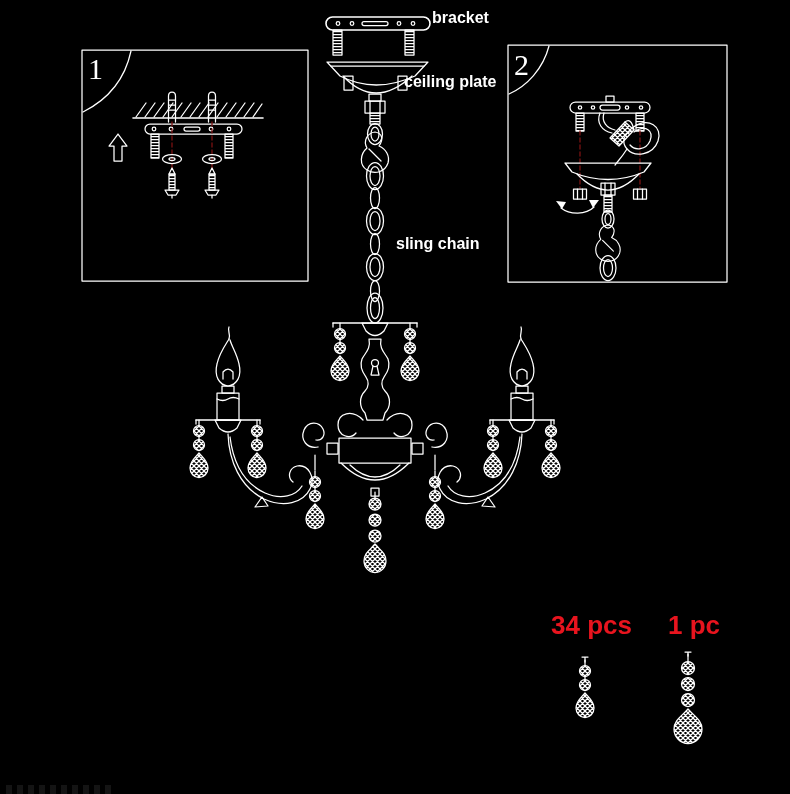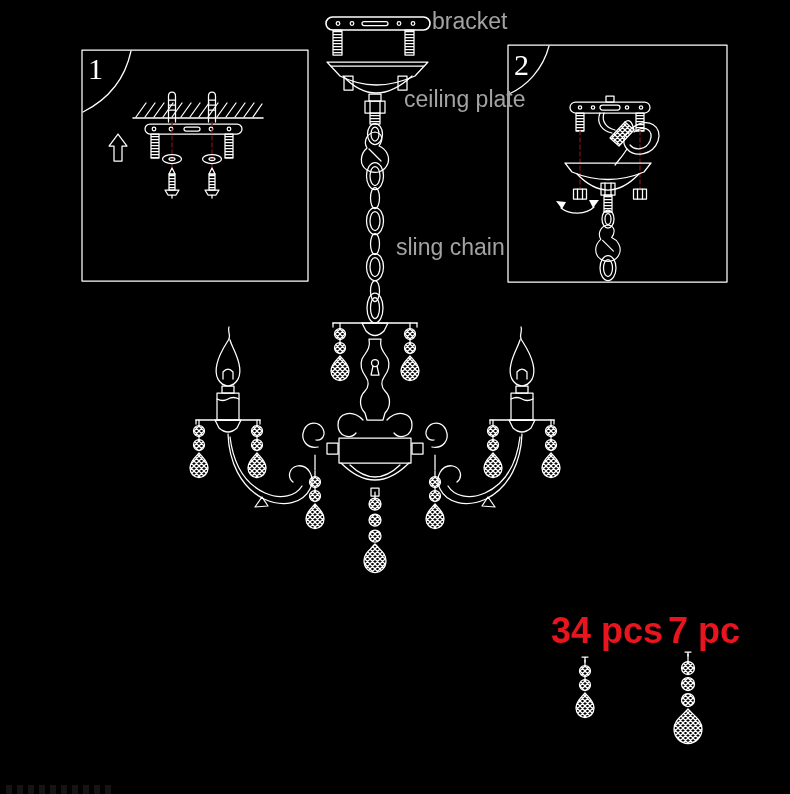--- a/index.html
+++ b/index.html
@@ -10,25 +10,25 @@
   }
   svg.art { position:absolute; left:0; top:0; }
   svg.art * { stroke:#ffffff; fill:none; stroke-width:1.25; stroke-linecap:round; stroke-linejoin:round; }
   svg.art .fx  { fill:url(#xh); }
   svg.art .fth { fill:url(#th); }
   svg.art .solid { fill:#000000; }
   svg.art .fw { fill:#ffffff; stroke:none; }
   svg.art .red { stroke:#7a1212; stroke-dasharray:4 3; stroke-width:1.3; }
   svg.art .thick { stroke-width:1.6; }
   .ann {
-    position:absolute; color:#a3a3a3; font-size:23px; line-height:1.1;
-    font-weight:400; white-space:nowrap;
+    position:absolute; color:#ffffff; font-size:16px; line-height:1.1;
+    font-weight:700; white-space:nowrap;
   }
   .count {
-    position:absolute; color:#e8141e; font-size:36px; line-height:1.1;
+    position:absolute; color:#e8141e; font-size:26px; line-height:1.1;
     font-weight:600; white-space:nowrap;
   }
   .stepnum {
     position:absolute; color:#ffffff; font-size:30px; line-height:1;
     font-family:"Liberation Serif", serif; font-weight:400;
   }
   .wm {
     position:absolute; left:6px; top:785px; width:110px; height:9px;
     background:repeating-linear-gradient(90deg,#161616 0 6px, transparent 6px 11px);
     opacity:0.9;
@@ -263,23 +263,23 @@
       <path d="M582,657 h6 M585,657 L585,662"></path>
       <use href="#drop2" x="585" y="671"></use>
     </g>
     <g>
       <path d="M685,652 h6 M688,652 L688,656"></path>
       <use href="#drop3L" x="688" y="668"></use>
     </g>
   </svg>
 
   <div class="ann" style="left:432px; top:9px;">bracket</div>
-  <div class="ann" style="left:404px; top:87px;">ceiling plate</div>
+  <div class="ann" style="left:404px; top:73px;">ceiling plate</div>
   <div class="ann" style="left:396px; top:235px;text-align:center;">sling chain</div>
 
   <div class="stepnum" style="left:88px; top:54px;">1</div>
   <div class="stepnum" style="left:514px; top:50px;">2</div>
 
   <div class="count" style="left:551px; top:611px;">34 pcs</div>
-  <div class="count" style="left:668px; top:611px;">7 pc</div>
+  <div class="count" style="left:668px; top:611px;">1 pc</div>
 
   <div class="wm"></div>
 </div>
 
 </body></html>

